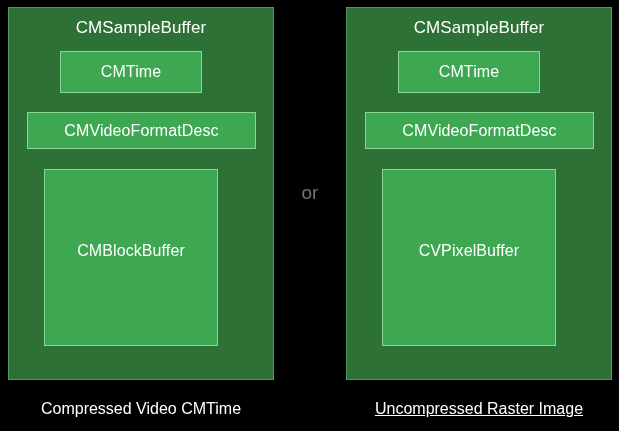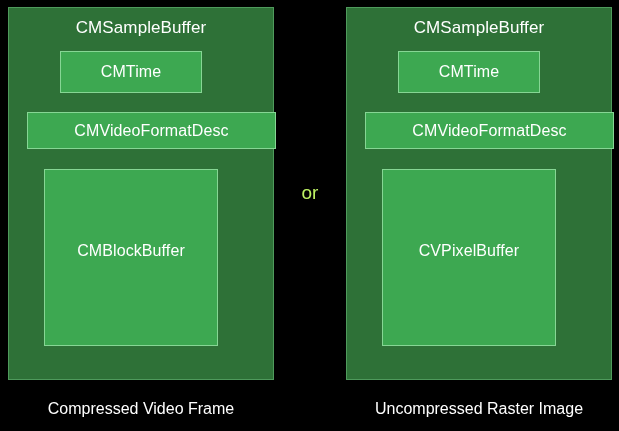--- a/index.html
+++ b/index.html
@@ -57,52 +57,52 @@
   .inner-label {
     color: #ffffff;
     font-size: 16px;
     line-height: 20px;
     letter-spacing: 0.1px;
     white-space: nowrap;
   }
 
   
   .slot-time      { left: 51px; top: 43px;  width: 142px; height: 42px; }
-  .slot-format    { left: 18px; top: 104px; width: 249px; height: 37px; }
+  .slot-format    { left: 18px; top: 104px; width: 229px; height: 37px; }
   .slot-payload   { left: 35px; top: 161px; width: 174px; height: 177px; }
 
   .slot-payload .inner-label {
     
     transform: translateY(-7px);
   }
 
   
   .or-separator {
     position: absolute;
     left: 274px;
     top: 181px;
     width: 72px;
     text-align: center;
-    color: #bef264;
+    color: #737373;
     font-size: 19px;
     line-height: 24px;
   }
 
   
   .caption {
     position: absolute;
     top: 398px;
     color: #ffffff;
     font-size: 16px;
     line-height: 22px;
     text-align: center;
     white-space: nowrap;
   }
   .caption.left  { left: 8px;   width: 266px; }
-  .caption.right { left: 346px; width: 266px; }
+  .caption.right { left: 346px; width: 266px; text-decoration: underline; }
 </style>
 </head>
 <body>
 
 <div id="canvas">
 
   <div class="outer-box left">
     <div class="box-title">CMSampleBuffer</div>
 
     <div class="inner-box slot-time">
@@ -129,17 +129,17 @@
 
     <div class="inner-box slot-format">
       <span class="inner-label">CMVideoFormatDesc</span>
     </div>
 
     <div class="inner-box slot-payload">
       <span class="inner-label">CVPixelBuffer</span>
     </div>
   </div>
 
-  <div class="caption left">Compressed Video Frame</div>
+  <div class="caption left">Compressed Video CMTime</div>
 
   <div class="caption right">Uncompressed Raster Image</div>
 
 </div>
 
 </body></html>

